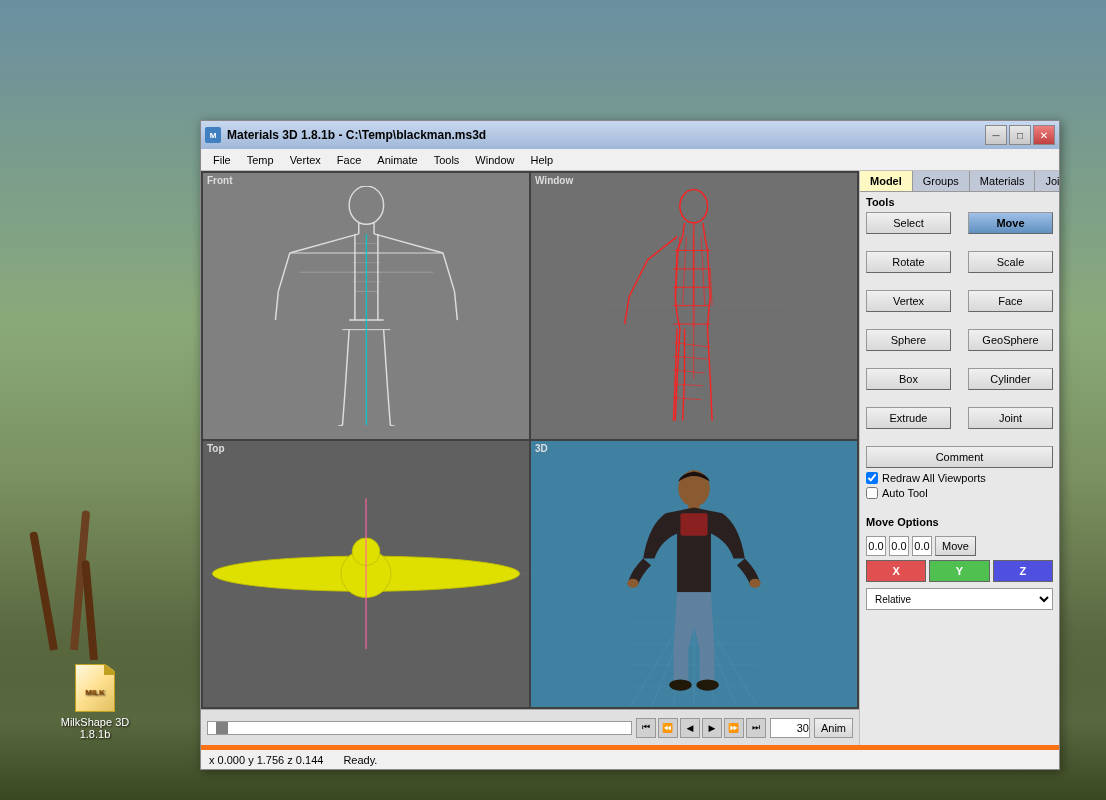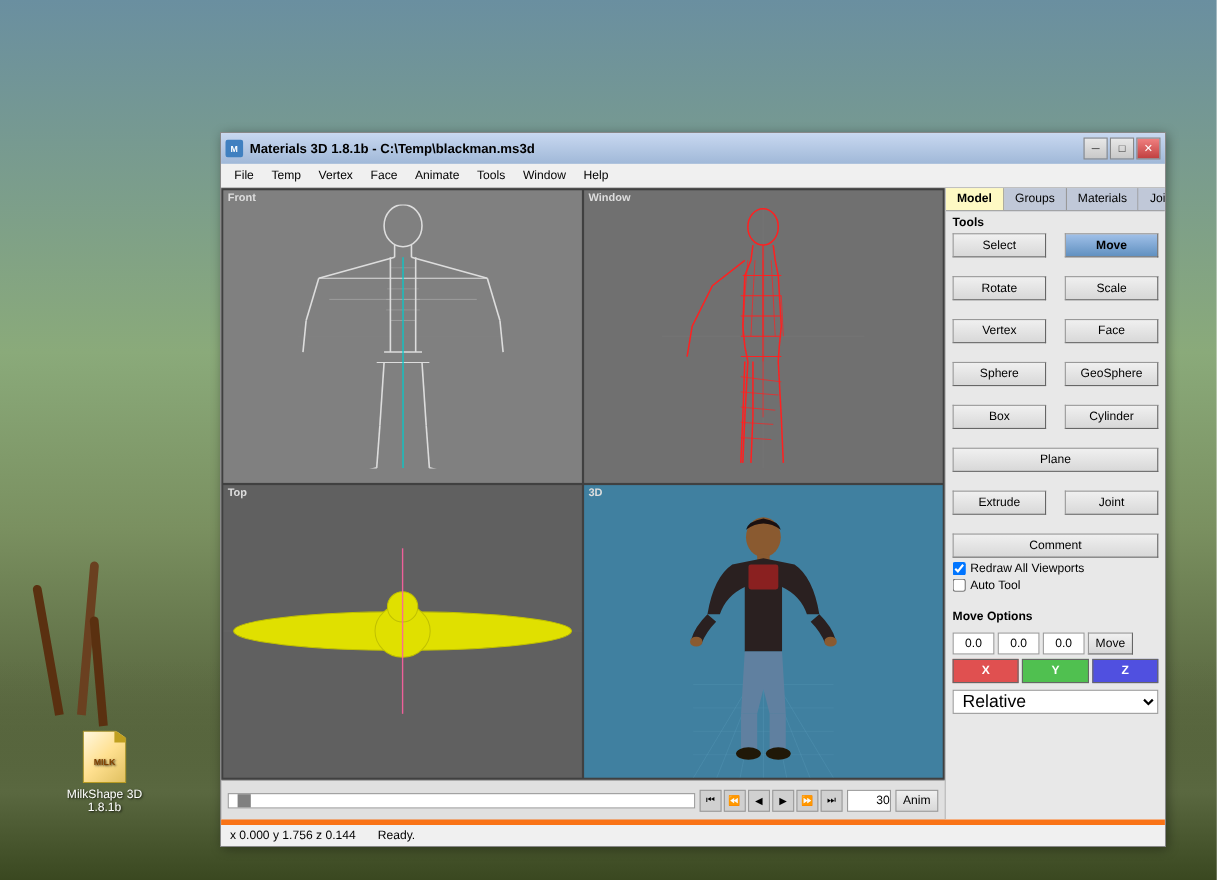--- a/index.html
+++ b/index.html
@@ -291,21 +291,21 @@
     }
 
     .coords-row {
       display: flex;
       align-items: center;
       gap: 3px;
       margin-bottom: 4px;
     }
 
     .coord-input {
-      width: 38px;
+      width: 20px;
       height: 20px;
       border: 1px solid #999;
       background: white;
       font-size: 11px;
       text-align: center;
       padding: 1px;
     }
 
     .move-btn {
       height: 20px;
@@ -354,21 +354,21 @@
     .dropdown-row {
       display: flex;
       align-items: center;
     }
 
     .dropdown-select {
       flex: 1;
       height: 22px;
       background: white;
       border: 1px solid #999;
-      font-size: 16px;
+      font-size: 10px;
       padding: 1px 4px;
     }
 
     
     .timeline-bar {
       height: 36px;
       background: #e0e0e0;
       border-top: 1px solid #aaa;
       display: flex;
       align-items: center;
@@ -702,21 +702,20 @@
           <button class="tool-btn">Select</button>
           <button class="tool-btn active">Move</button>
           <button class="tool-btn">Rotate</button>
           <button class="tool-btn">Scale</button>
           <button class="tool-btn">Vertex</button>
           <button class="tool-btn">Face</button>
           <button class="tool-btn">Sphere</button>
           <button class="tool-btn">GeoSphere</button>
           <button class="tool-btn">Box</button>
           <button class="tool-btn">Cylinder</button>
-          <button class="tool-btn full-width">Plane</button>
           <button class="tool-btn">Extrude</button>
           <button class="tool-btn">Joint</button>
           <button class="tool-btn full-width">Comment</button>
         </div>
 
         <div class="checkbox-row">
           <input type="checkbox" id="redraw-all" checked="" style="">
           <label for="redraw-all">Redraw All Viewports</label>
         </div>
         <div class="checkbox-row">

